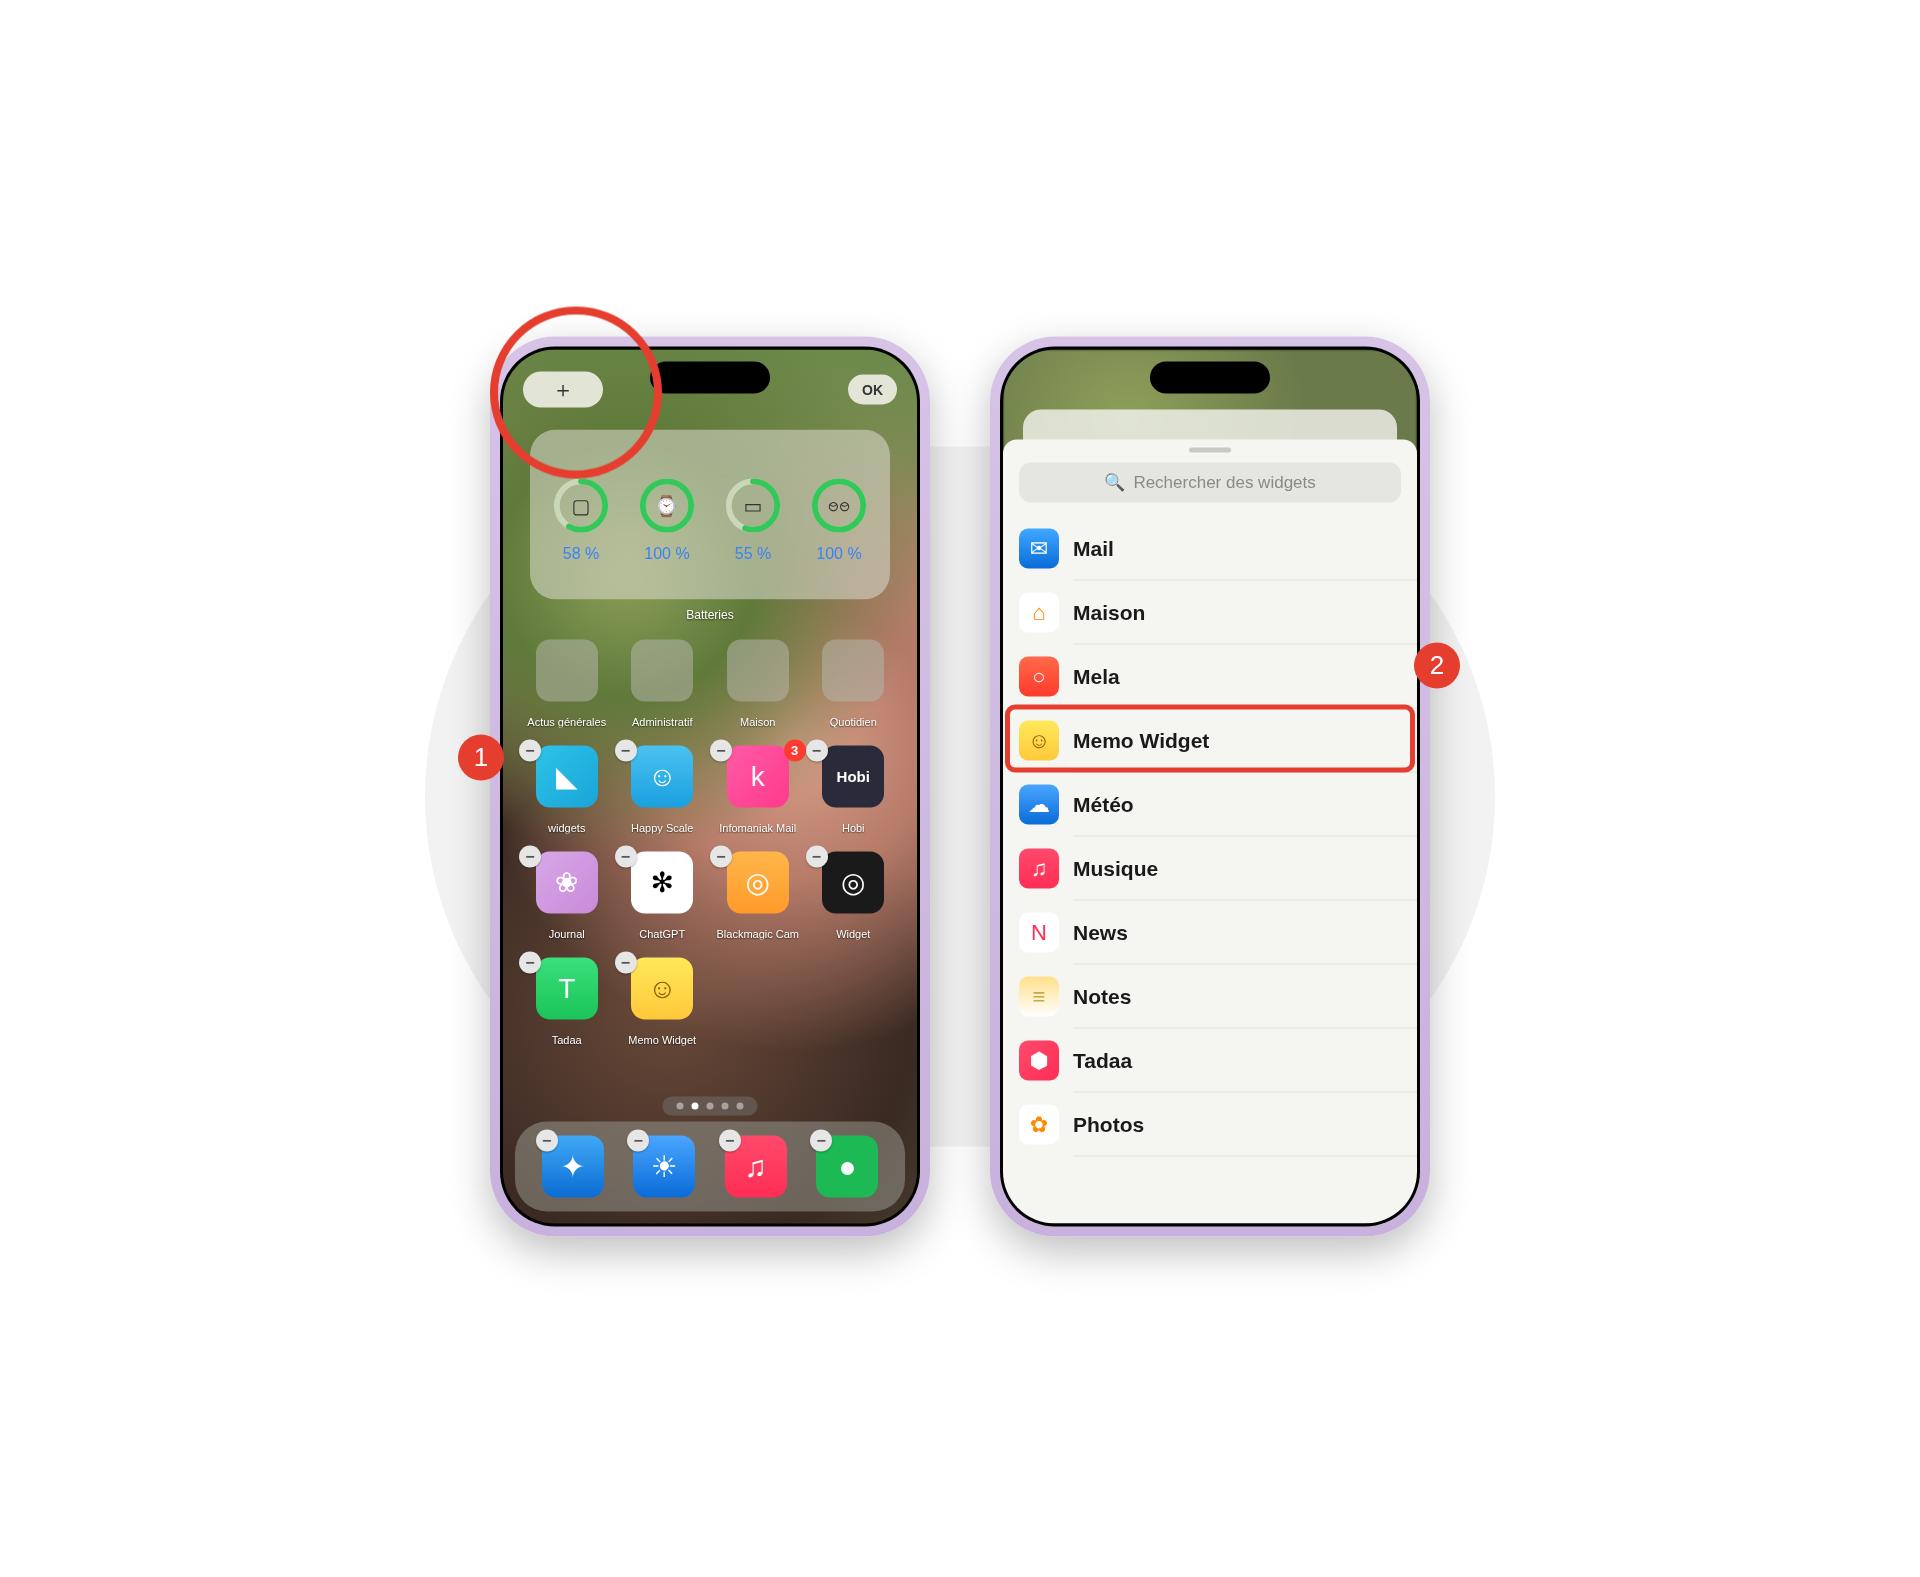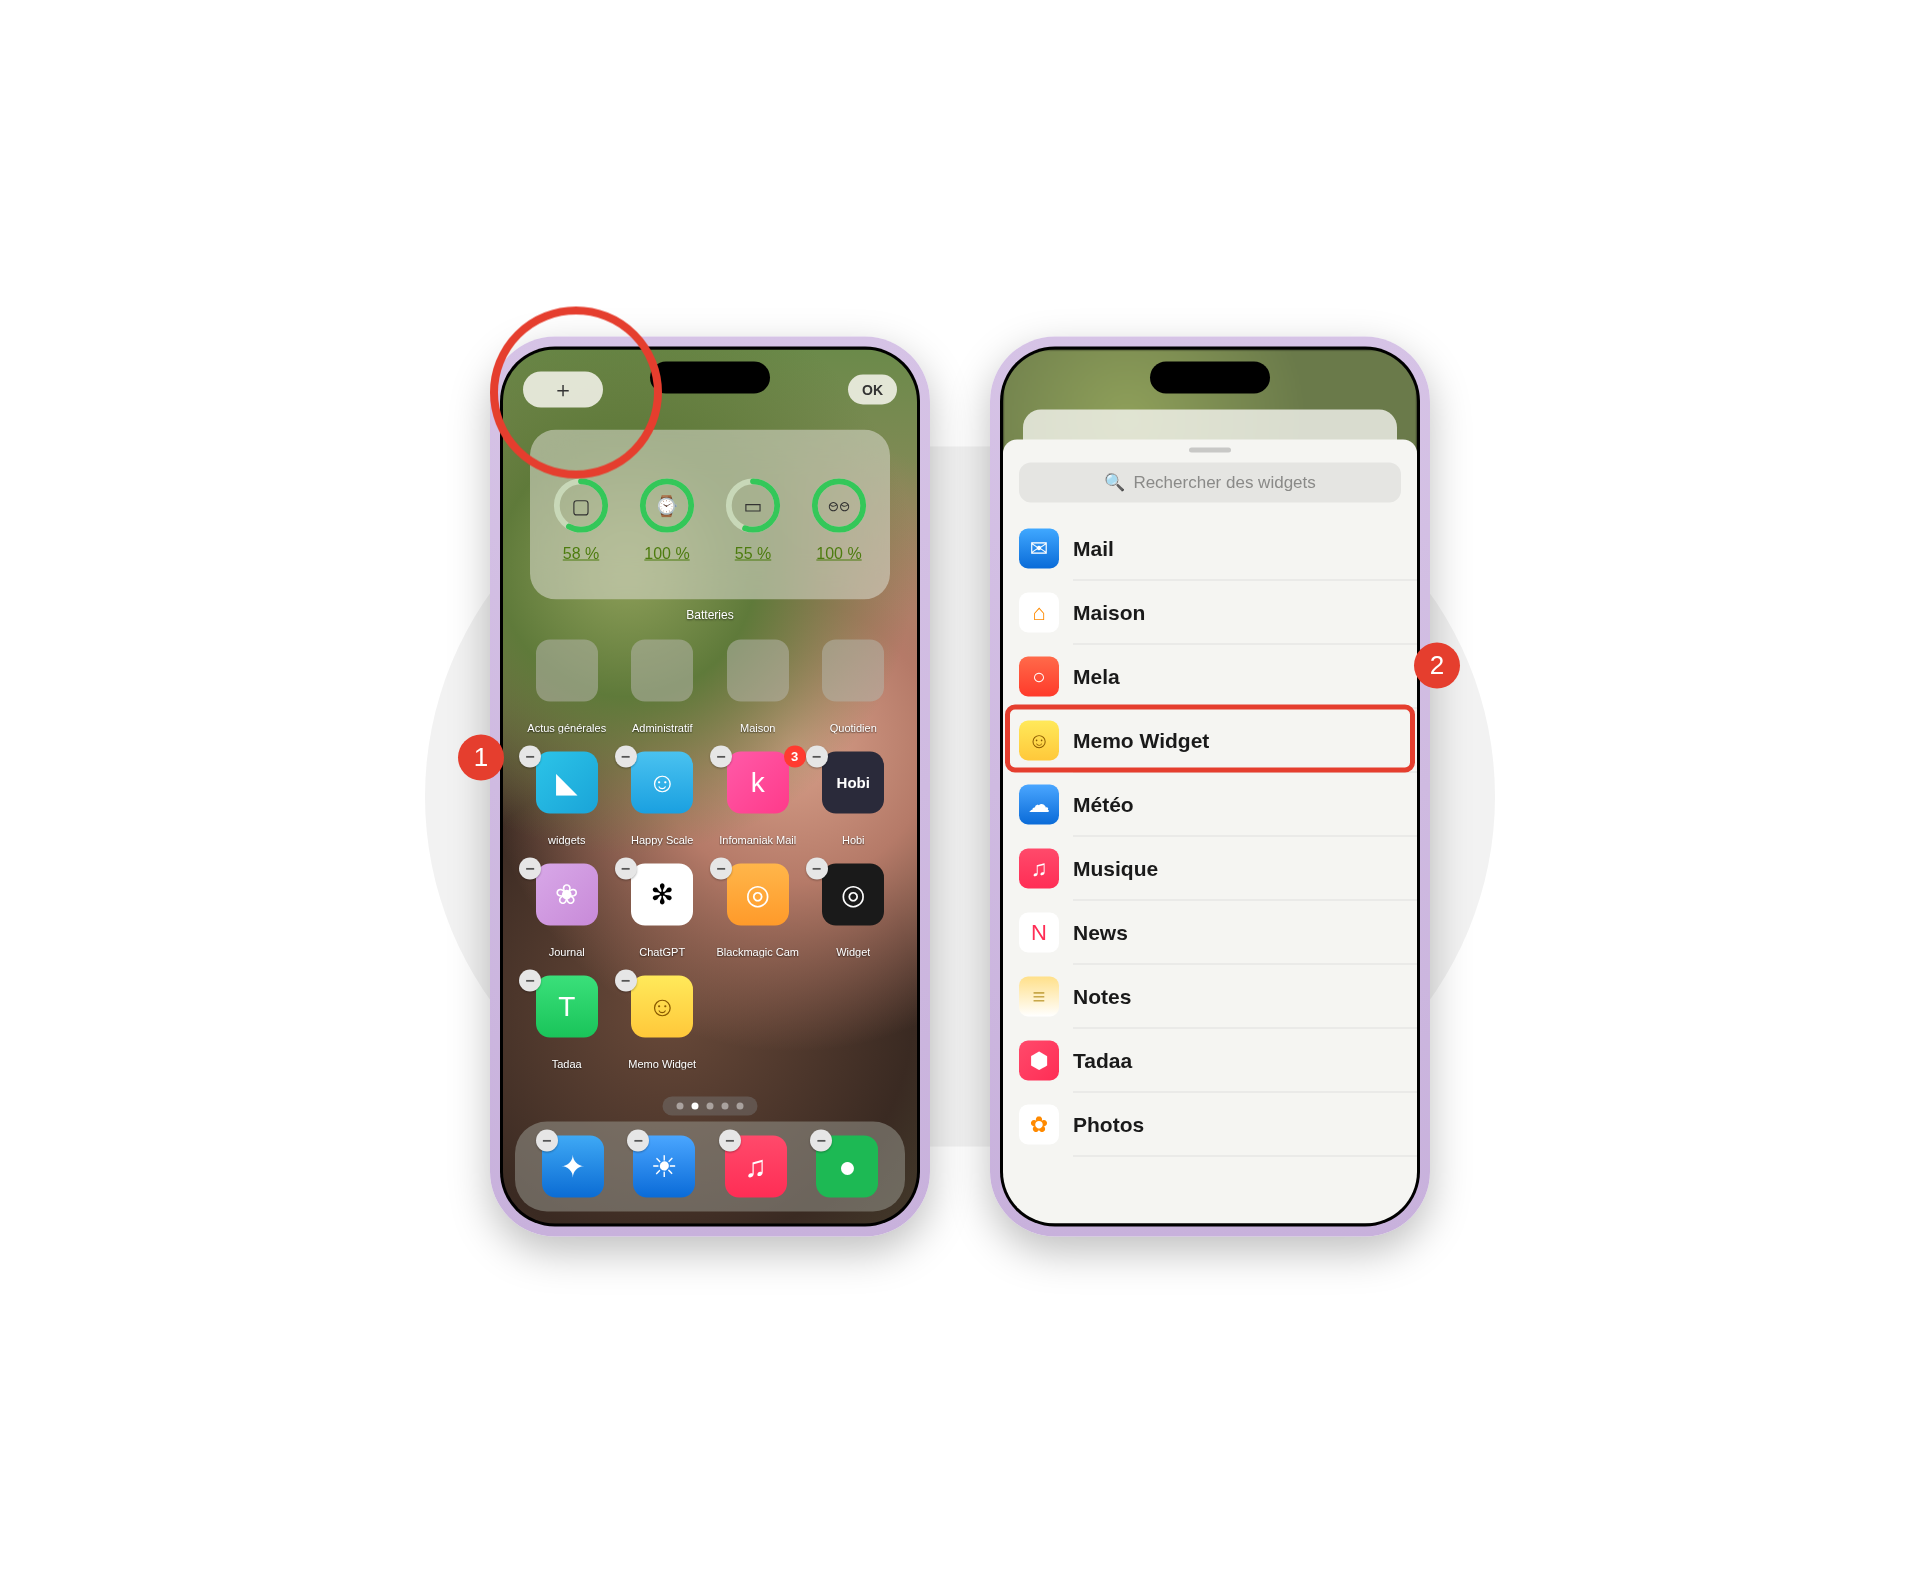--- a/index.html
+++ b/index.html
@@ -133,21 +133,21 @@
   .ring {
     width: 58px; height: 58px;
     border-radius: 50%;
     position: relative;
     display: flex;
     align-items: center;
     justify-content: center;
   }
   .ring svg { position: absolute; inset:0; transform: rotate(-90deg); }
   .ring .dev { font-size: 20px; z-index:1; color:#333; }
-  .batt-pct { font-size: 16px; color:#4d7c0f; font-weight: 500; text-decoration: underline; }
+  .batt-pct { font-size: 16px; color:#3b82f6; font-weight: 500; }
   .widget-label {
     position: absolute;
     top: 258px;
     left: 0; right: 0;
     text-align: center;
     color: #fff;
     font-size: 12px;
     text-shadow: 0 1px 2px rgba(0,0,0,0.6);
   }
 
@@ -158,21 +158,21 @@
     left: 0; right: 0;
     padding: 0 22px;
     display: grid;
     grid-template-columns: repeat(4, 1fr);
     gap: 18px 12px;
   }
   .app {
     display: flex;
     flex-direction: column;
     align-items: center;
-    gap: 20px;
+    gap: 14px;
     position: relative;
   }
   .app-icon {
     width: 62px; height: 62px;
     border-radius: 14px;
     position: relative;
     display:flex;align-items:center;justify-content:center;
     font-size: 28px;
     color:#fff;
     overflow:hidden;

